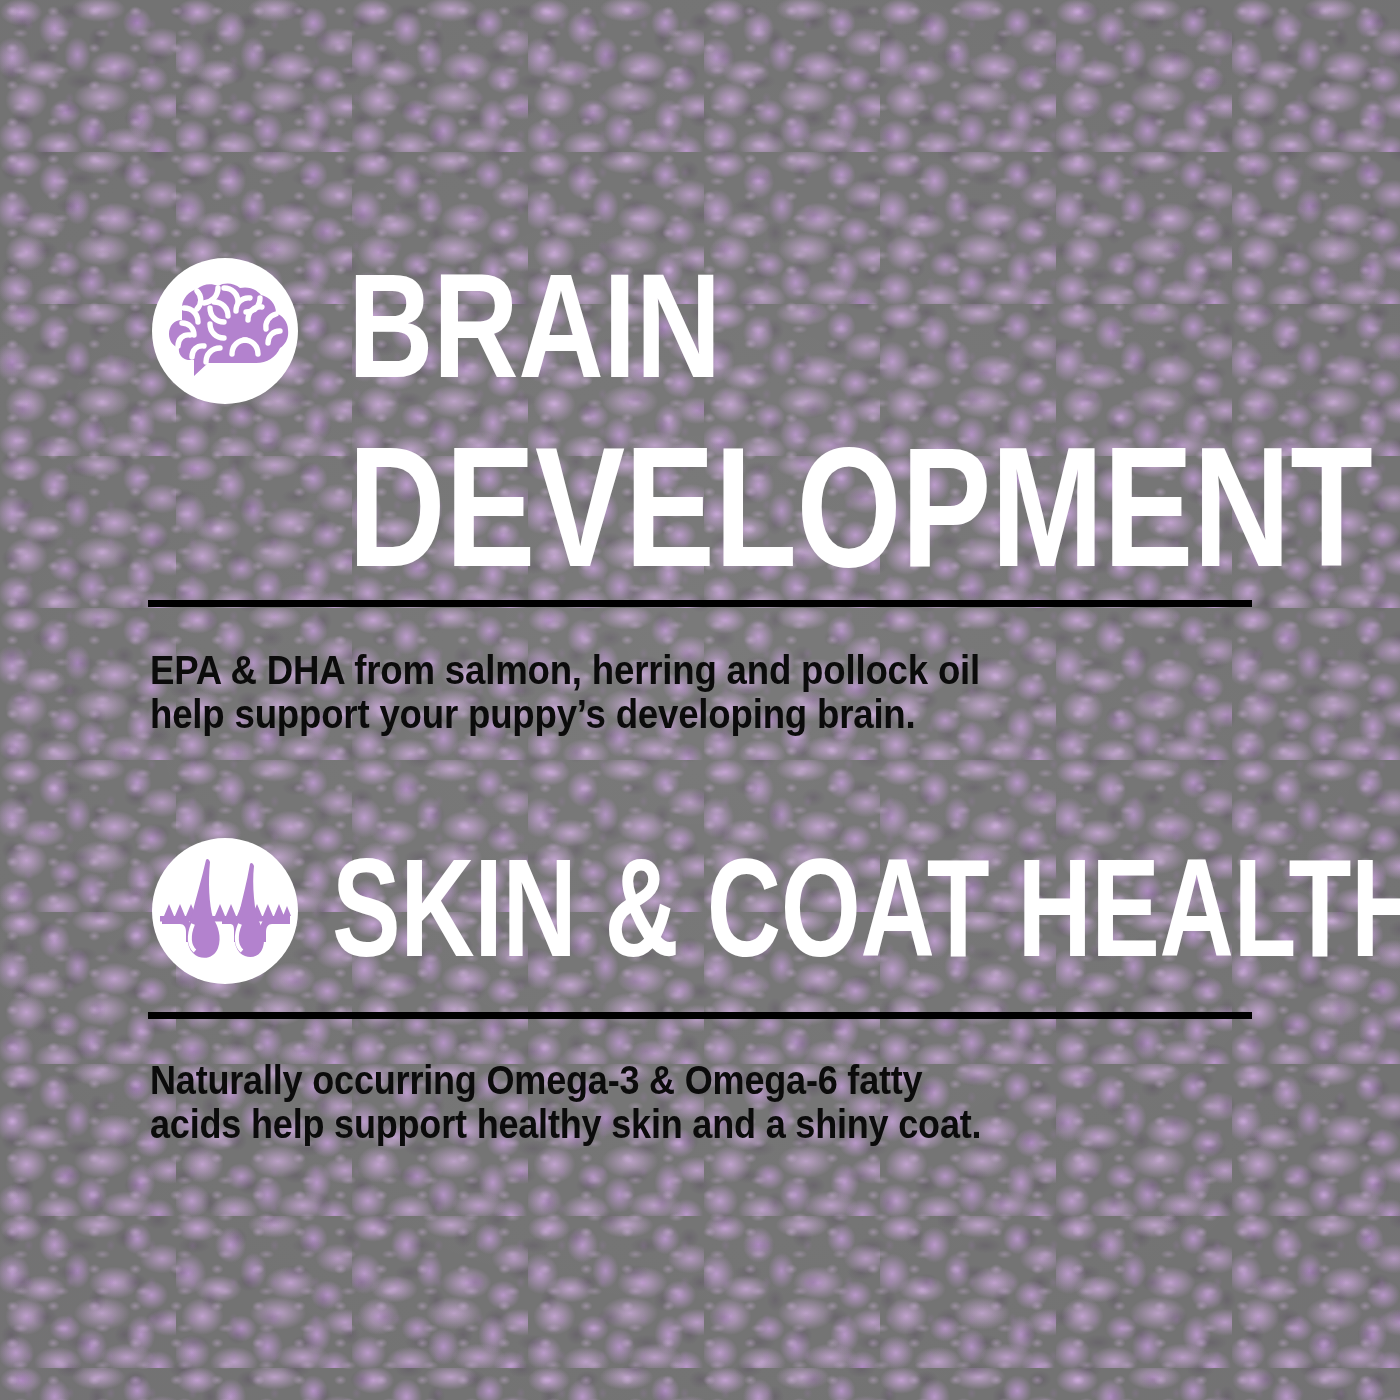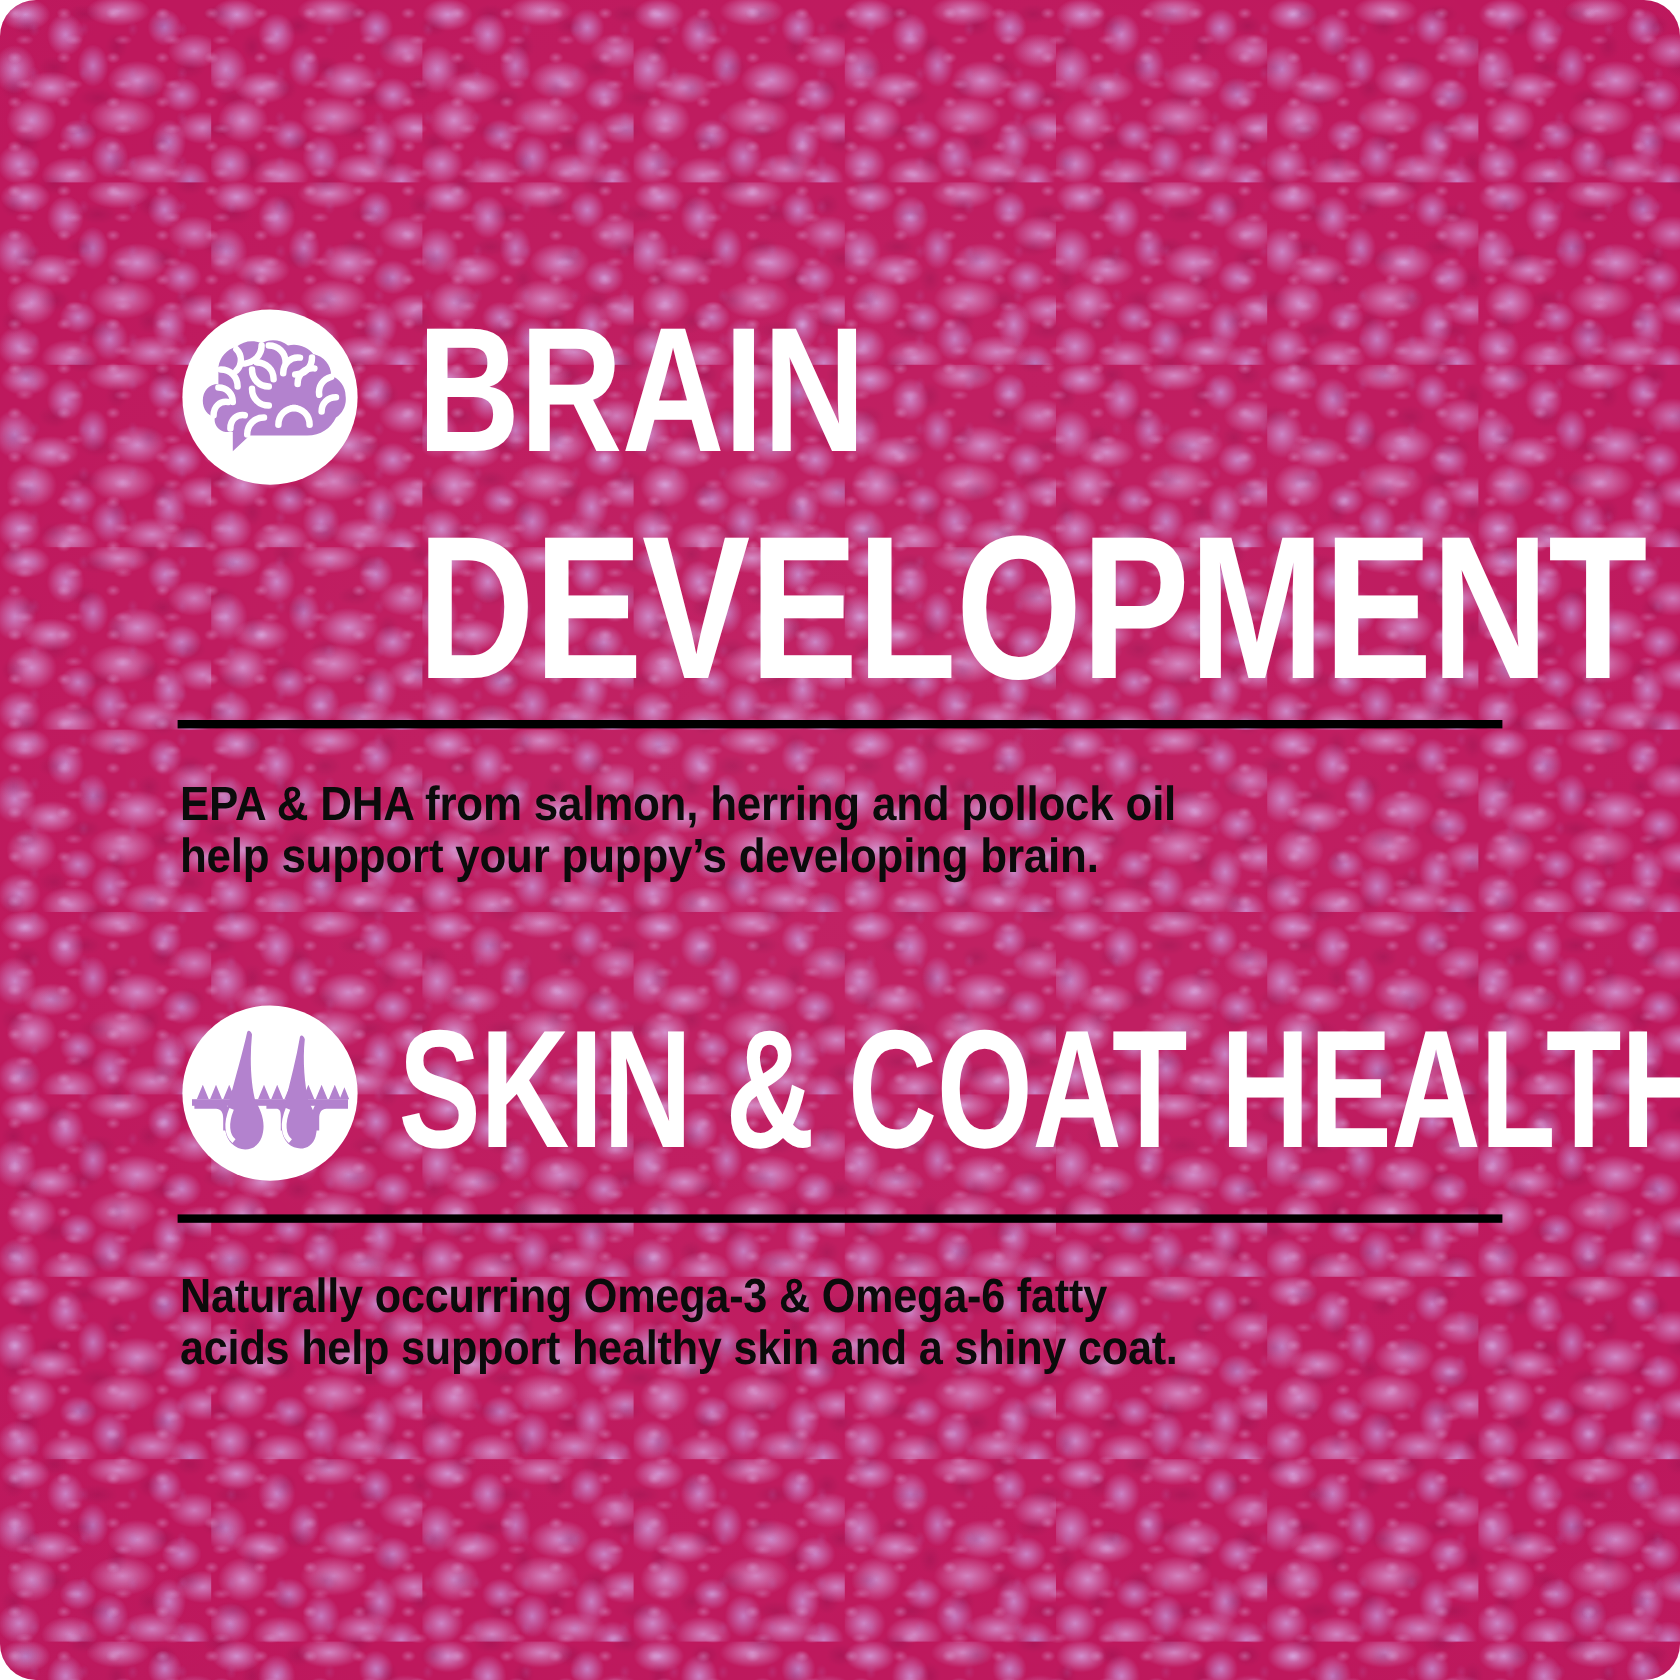--- a/index.html
+++ b/index.html
@@ -8,22 +8,21 @@
     padding: 0;
     background: #ffffff;
   }
 
   #canvas {
     position: relative;
     width: 1400px;
     height: 1400px;
     overflow: hidden;
     font-family: "Liberation Sans", sans-serif;
-    background-color: #be185d;
-    border-radius: 30px;
+    background-color: #737373;
   }
 
   
   .tex {
     position: absolute;
     inset: 0;
     pointer-events: none;
   }
   .tex-a {
     background-image:

